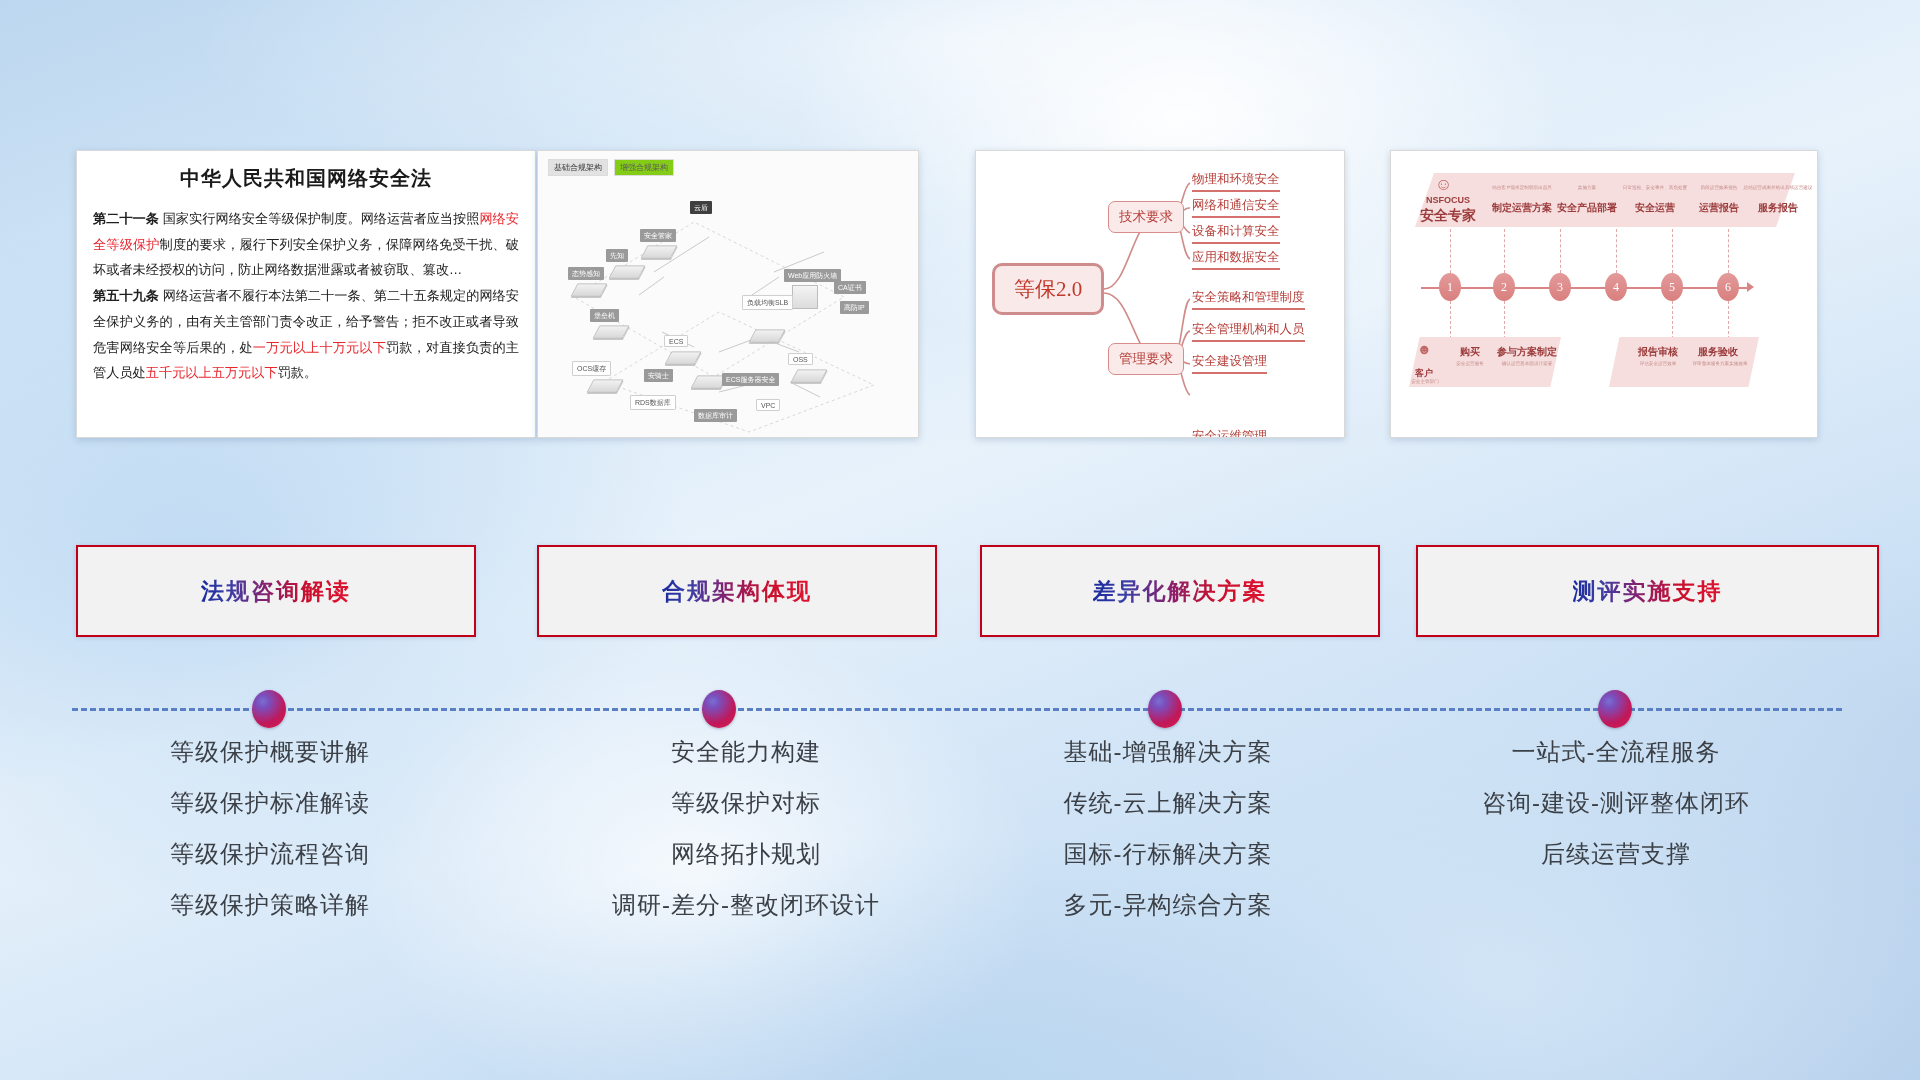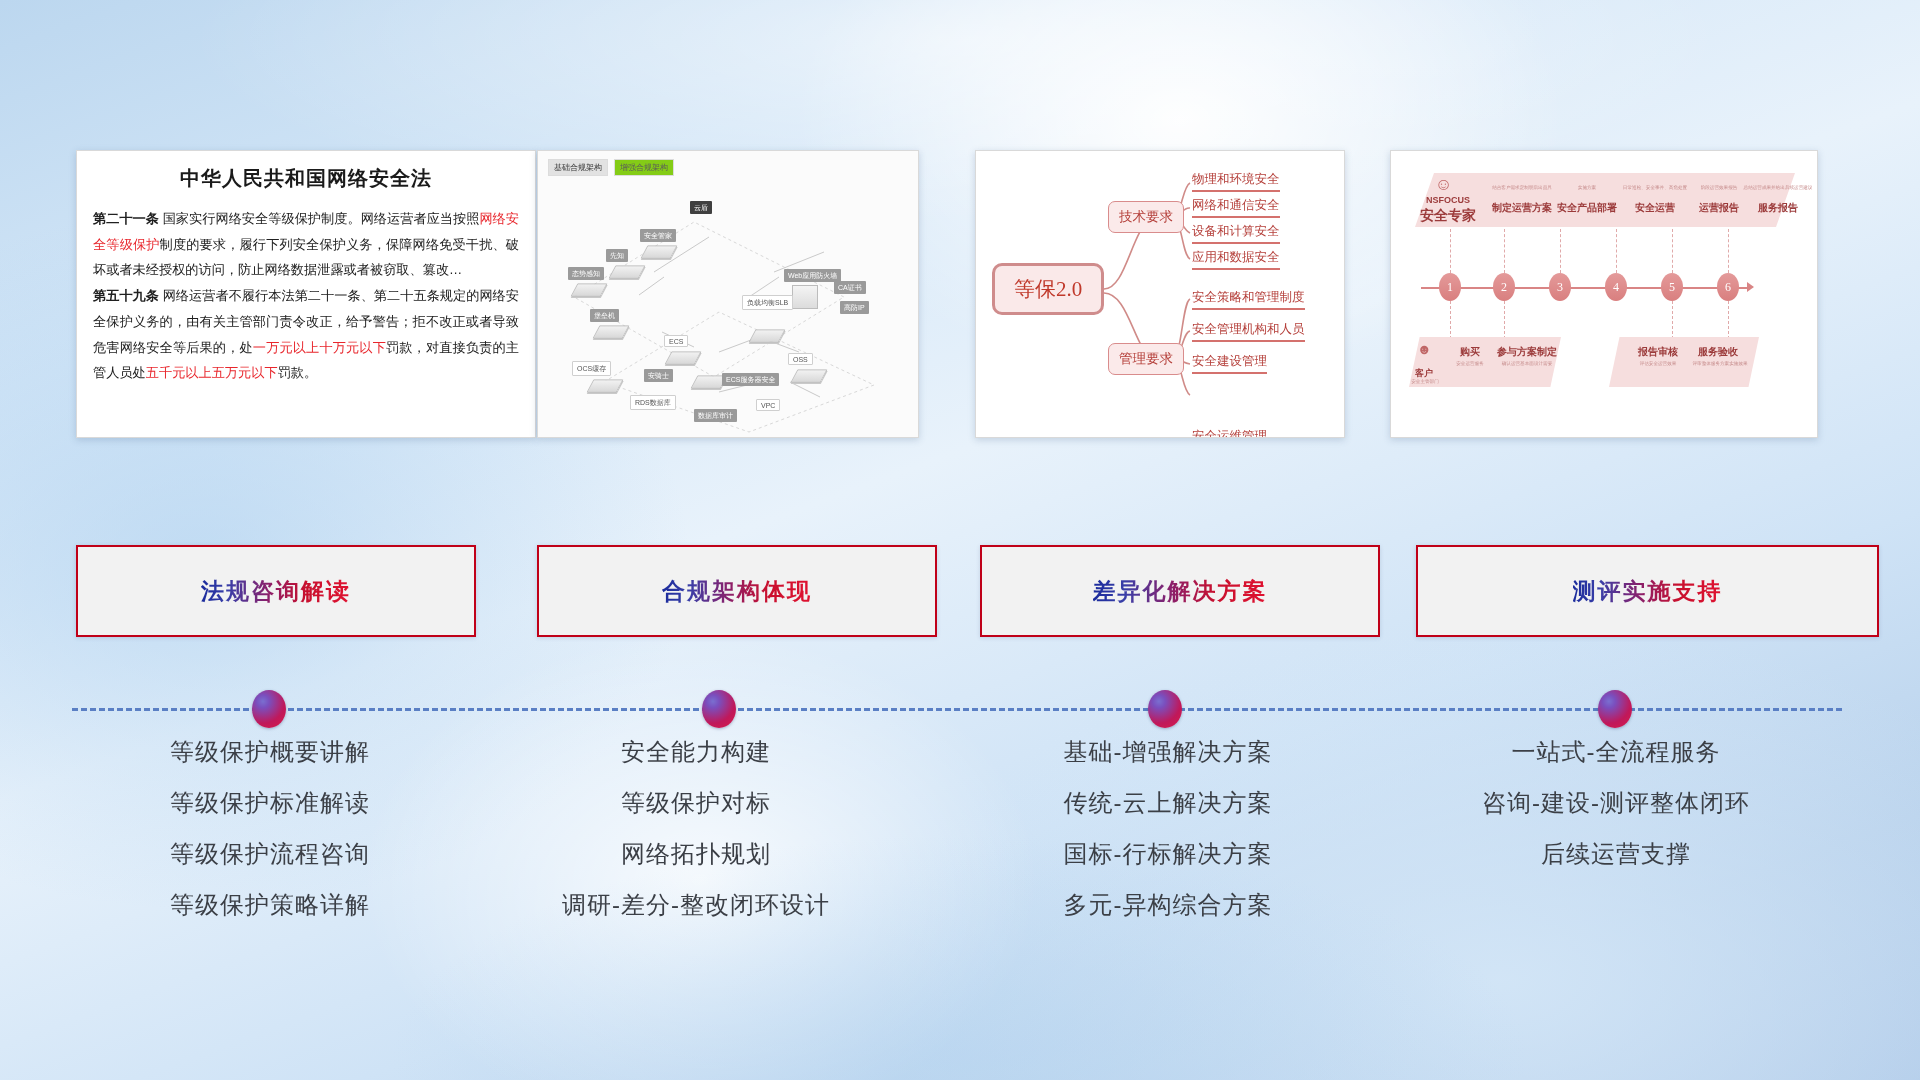--- a/index.html
+++ b/index.html
@@ -164,21 +164,21 @@
   }
   .dot.d1 { left: 252px; }
   .dot.d2 { left: 702px; }
   .dot.d3 { left: 1148px; }
   .dot.d4 { left: 1598px; }
 
   
   .lists { position:absolute; top: 740px; left:0; width:1920px; height:220px; }
   .col { position:absolute; top: 0; width: 420px; text-align:center; }
   .col.c1 { left: 60px; }
-  .col.c2 { left: 486px; }
+  .col.c2 { left: 536px; }
   .col.c3 { left: 958px; }
   .col.c4 { left: 1406px; }
   .col .item {
     font-size: 24px; color: #3b3f46; line-height: 1.0;
     margin-bottom: 27px; letter-spacing: 1px;
     font-family: "Liberation Sans", "DejaVu Sans", sans-serif;
   }
 </style>
 </head>
 <body>

